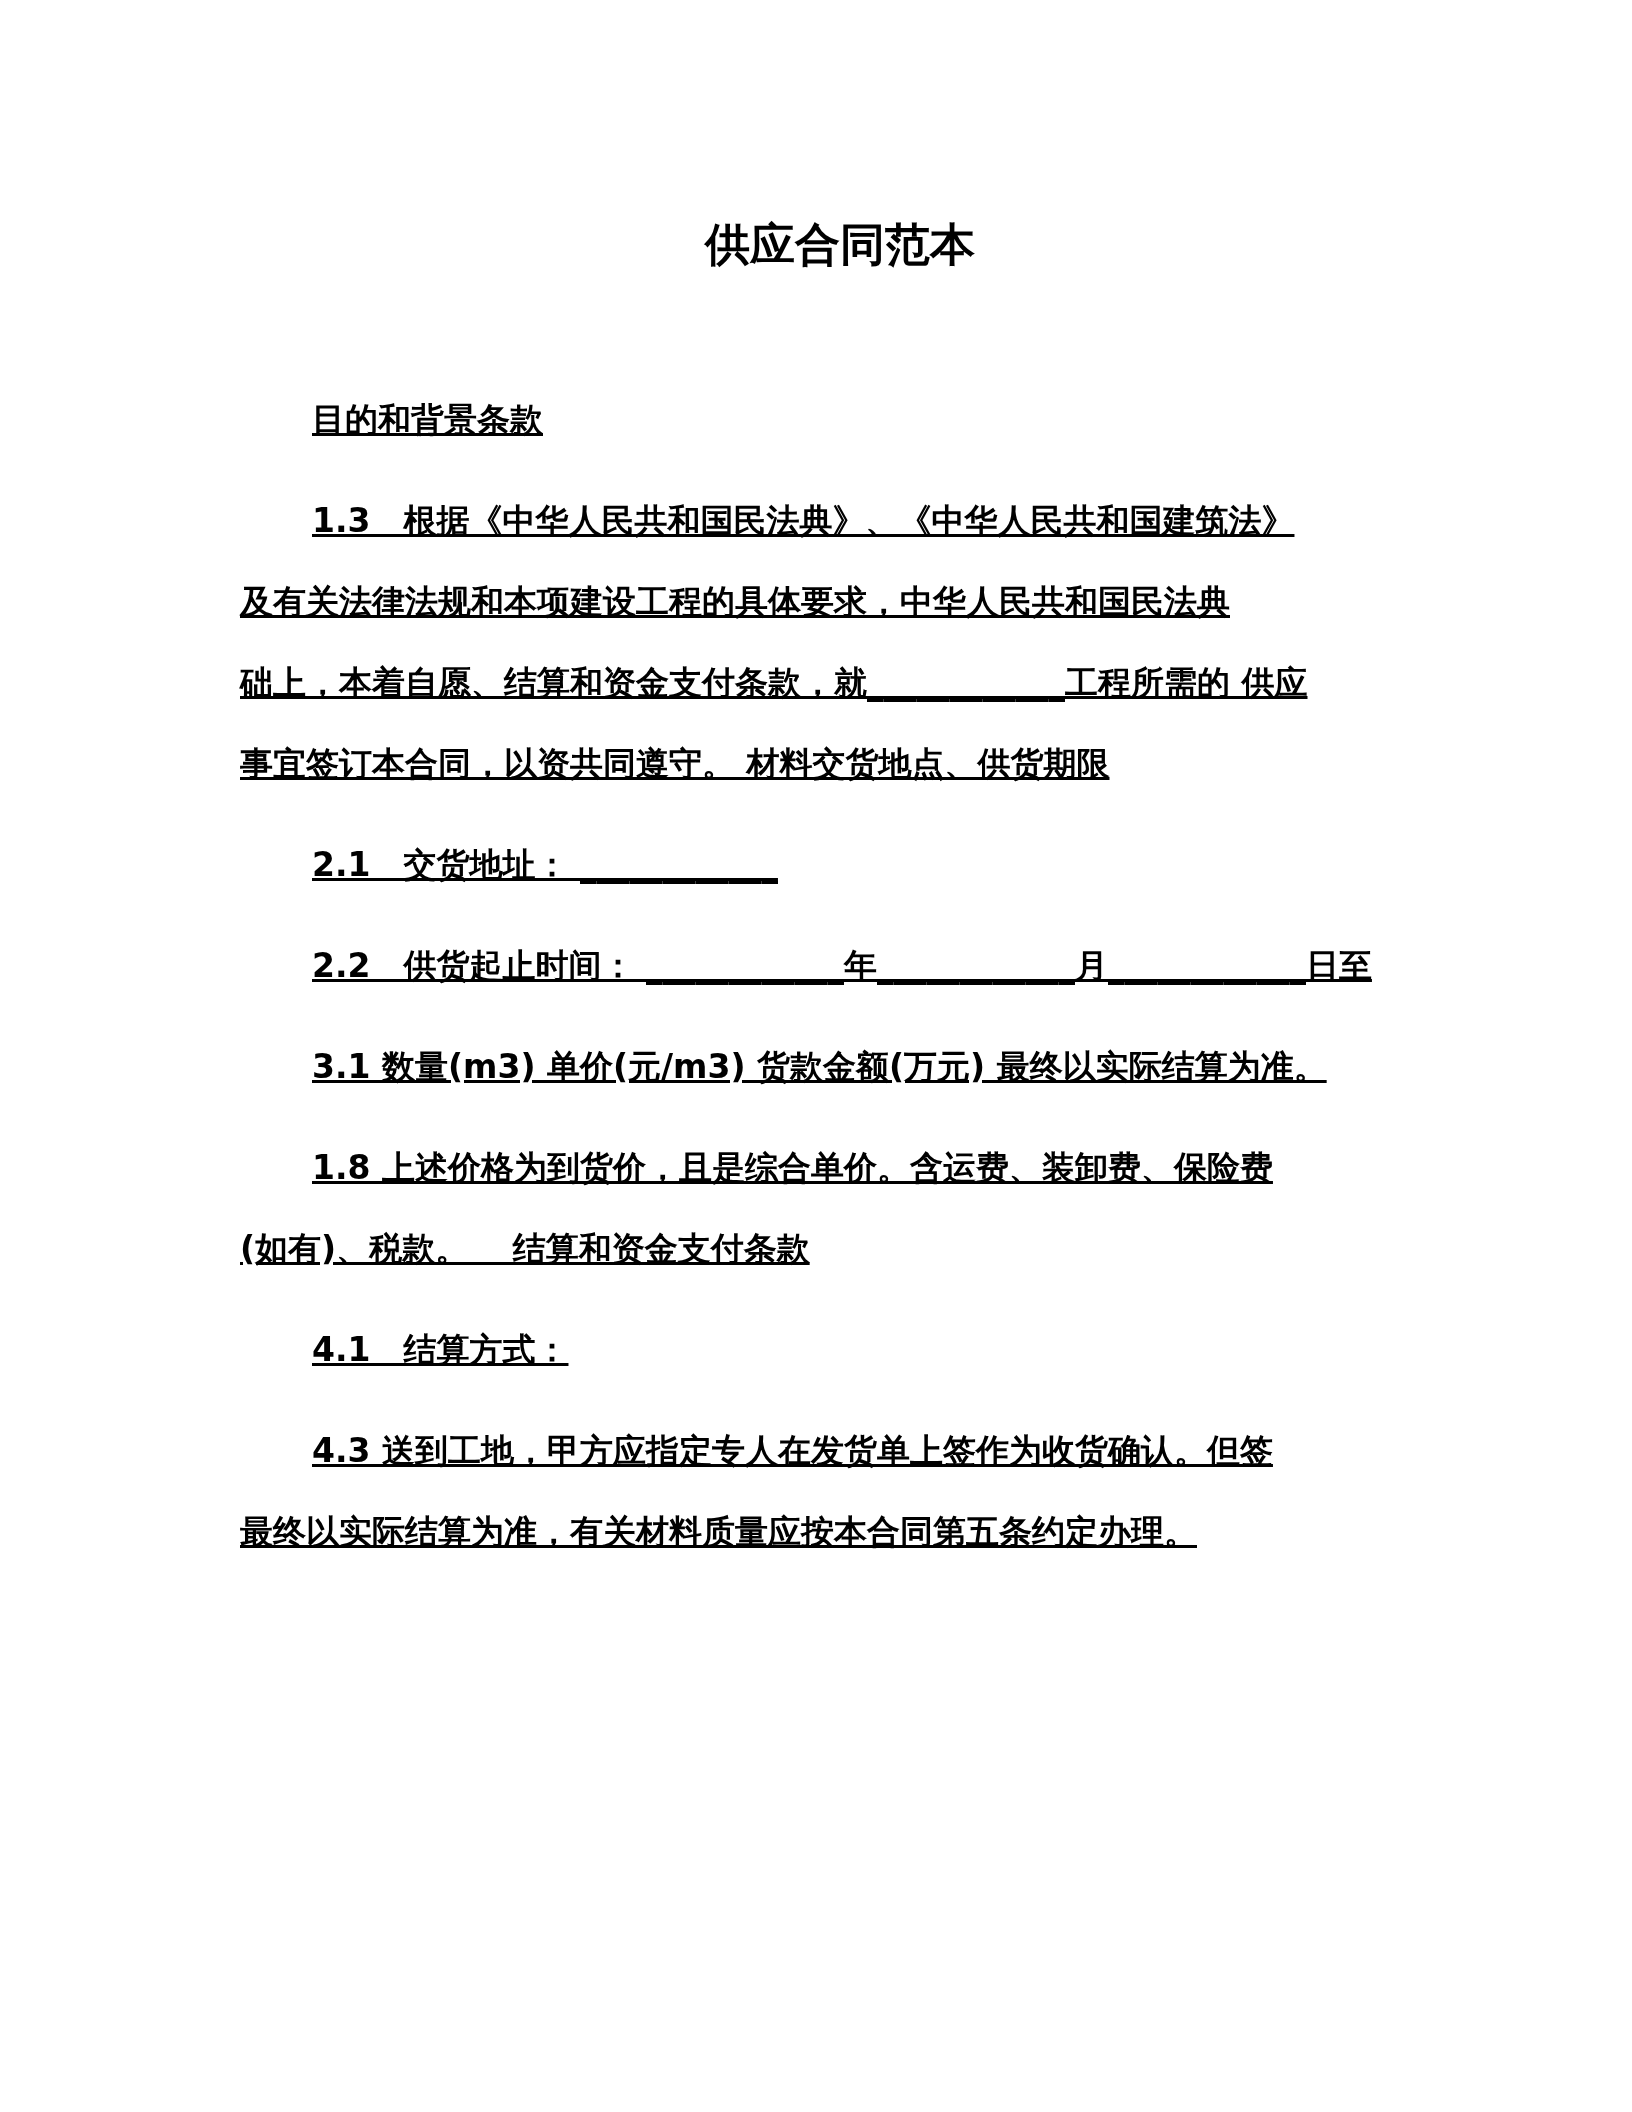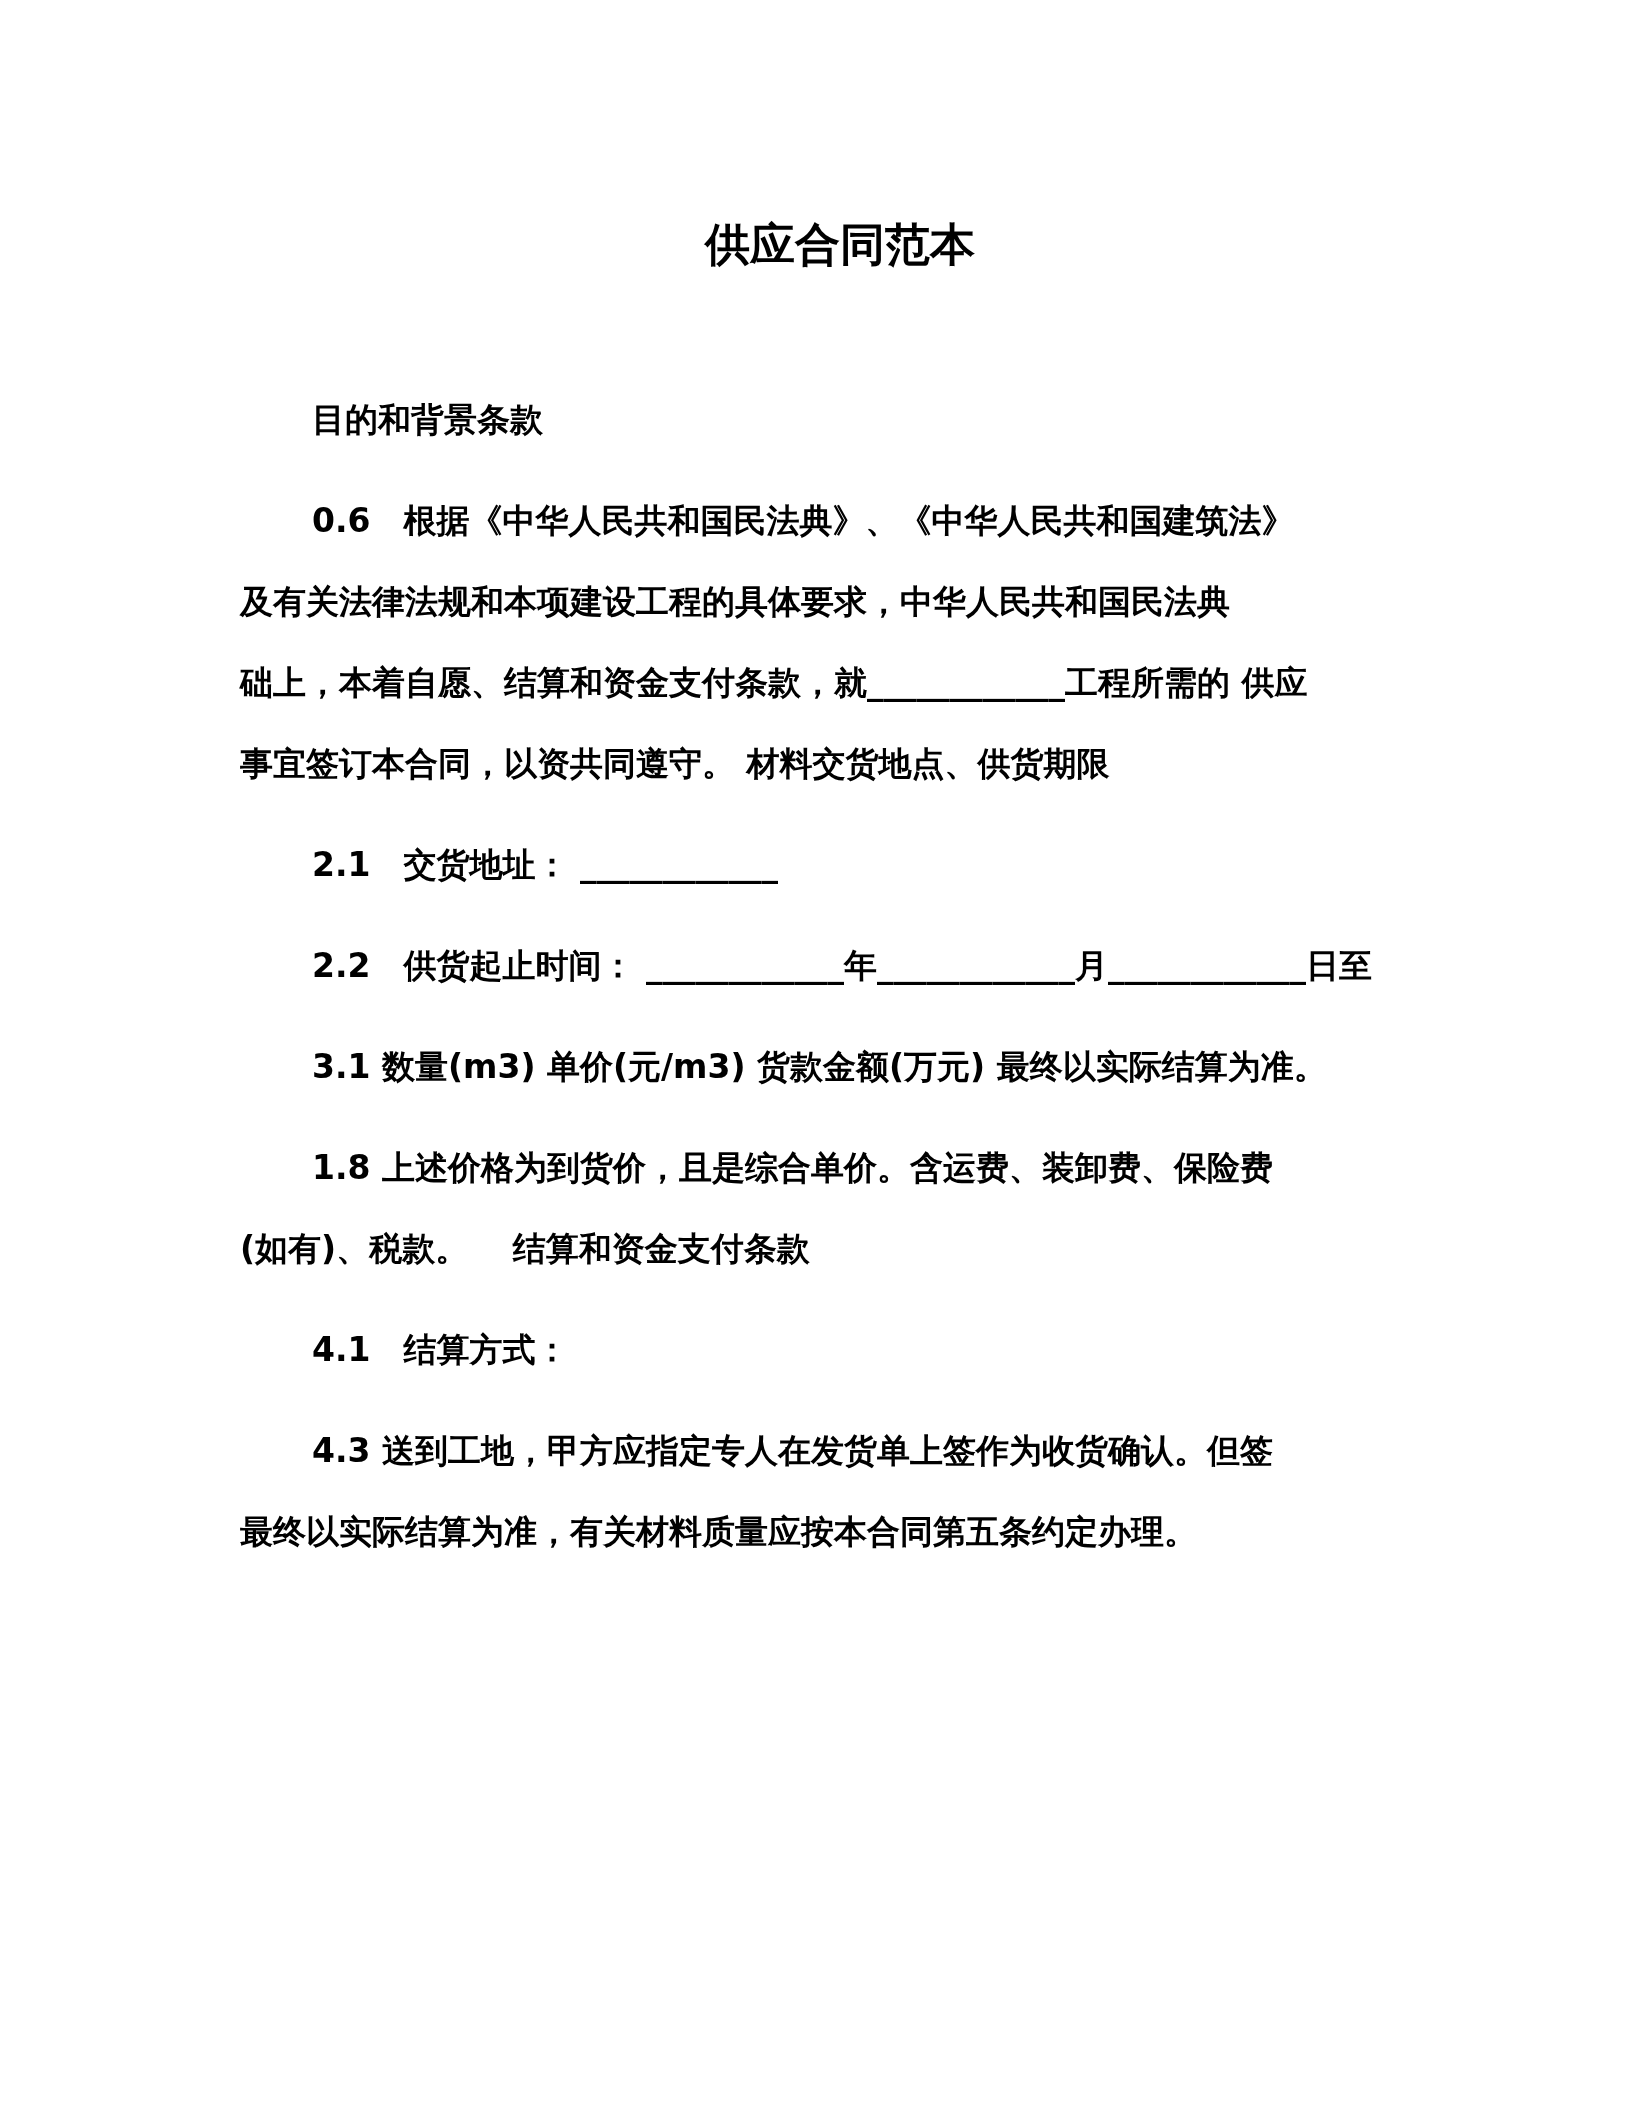--- a/index.html
+++ b/index.html
@@ -28,38 +28,39 @@
     white-space: pre;
   }
   .para {
     margin: 0 0 20px 0;
     font-size: 33px;
     font-weight: bold;
     line-height: 81px;
   }
   .para .line {
     white-space: pre;
+    text-decoration: underline;
   }
   .para .line.indent {
     padding-left: 72px;
   }
 </style>
 </head>
 <body>
 
 <div class="page">
 
   <h1 class="doc-title">供应合同范本</h1>
 
   <div class="para">
     <div class="line indent">目的和背景条款</div>
   </div>
 
   <div class="para">
-    <div class="line indent">0.6　根据《中华人民共和国民法典》、《中华人民共和国建筑法》</div>
+    <div class="line indent">1.3　根据《中华人民共和国民法典》、《中华人民共和国建筑法》</div>
     <div class="line">及有关法律法规和本项建设工程的具体要求，中华人民共和国民法典</div>
     <div class="line">础上，本着自愿、结算和资金支付条款，就____________工程所需的 供应</div>
     <div class="line">事宜签订本合同，以资共同遵守。 材料交货地点、供货期限</div>
   </div>
 
   <div class="para">
     <div class="line indent">2.1　交货地址： ____________</div>
   </div>
 
   <div class="para">

